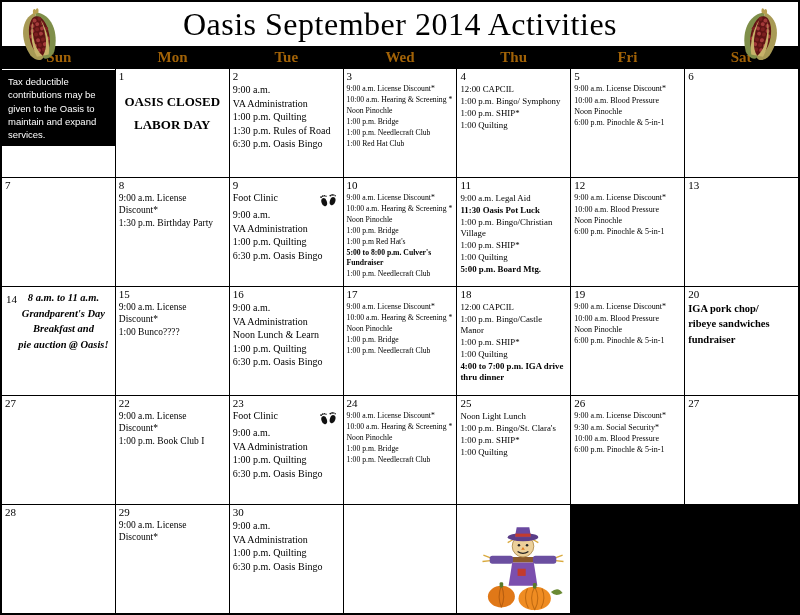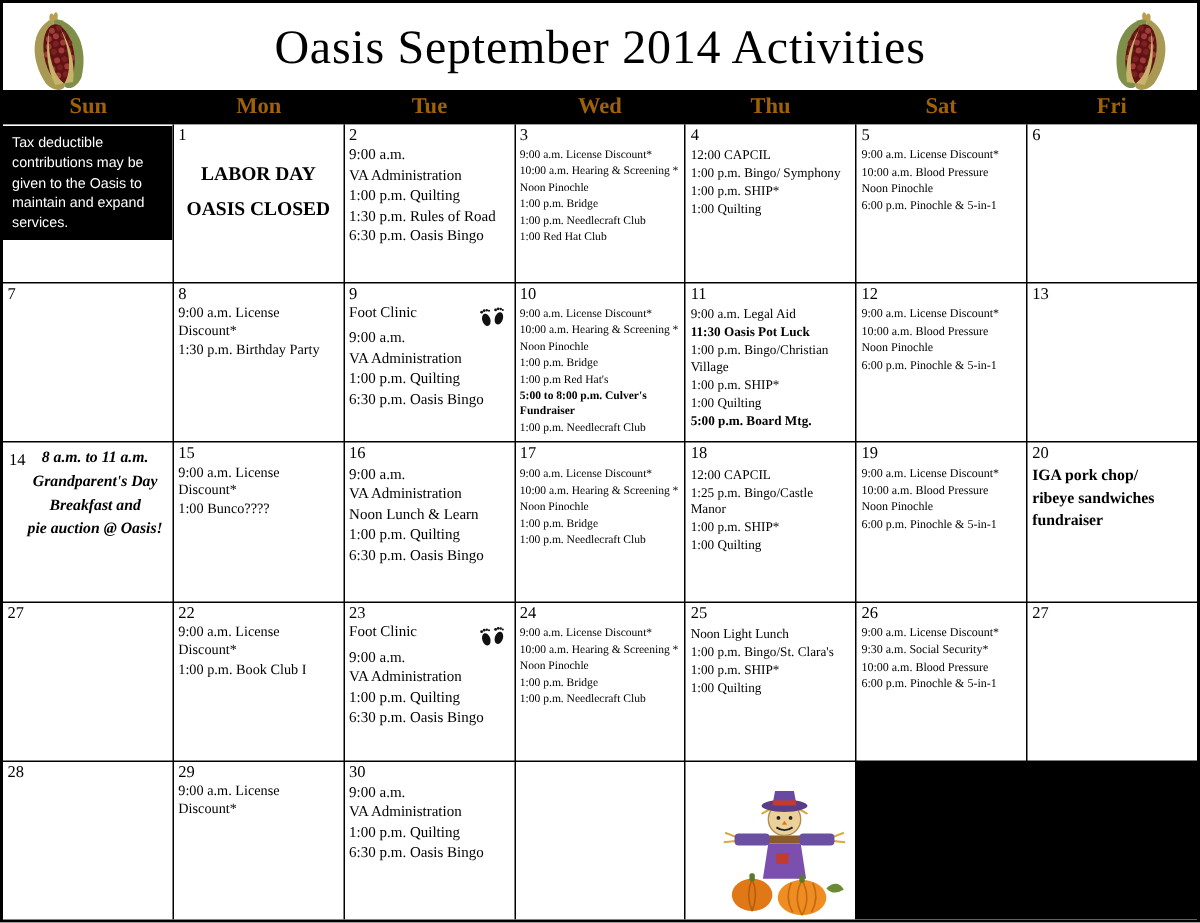--- a/index.html
+++ b/index.html
@@ -3,21 +3,21 @@
 <meta charset="utf-8">
 <style>
   * { box-sizing: border-box; }
   html,body { margin:0; padding:0; background:#fff; }
   .page {
     width:800px; height:615px; border:2px solid #000; background:#fff;
     display:flex; flex-direction:column; font-family:"Liberation Serif",serif; color:#000;
     position:relative; overflow:hidden;
   }
   
-  .titlebar { height:58px; position:relative; display:flex; align-items:center; justify-content:center; flex:0 0 auto; }
+  .titlebar { height:44px; position:relative; display:flex; align-items:center; justify-content:center; flex:0 0 auto; }
   .titlebar h1 { margin:0; font-size:32px; font-weight:normal; font-family:"Liberation Serif",serif; letter-spacing:.5px; }
   .corn { position:absolute; top:4px; }
   .corn-left { left:10px; }
   .corn-right { right:10px; transform:scaleX(-1); }
   
   .dow-row { flex:0 0 auto; height:23px; background:#000; color:#a16207; display:grid; grid-template-columns:repeat(7,1fr); }
   .dow { display:flex; align-items:center; justify-content:center; font-weight:bold; font-size:15px; font-family:"Liberation Serif",serif; }
   
   .grid { flex:1 1 auto; display:grid; grid-template-columns:repeat(7,1fr); grid-template-rows:repeat(5,1fr); gap:1px; background:#000; }
   .cell { background:#fff; position:relative; overflow:hidden; padding:1px 3px; font-size:9px; line-height:1.25; }
@@ -133,33 +133,33 @@
       </g>
     </svg>
   </div>
 
   <div class="dow-row" id="dow-row">
       <div class="dow">Sun</div>
       <div class="dow">Mon</div>
       <div class="dow">Tue</div>
       <div class="dow">Wed</div>
       <div class="dow">Thu</div>
+      <div class="dow">Fri</div>
       <div class="dow">Sat</div>
-      <div class="dow">Fri</div>
     </div>
 
   <div class="grid" id="grid">
       <div class="cell noPad">
         <div class="note-box">Tax deductible contributions may be given to the Oasis to maintain and expand services.</div>
       </div>
       <div class="cell closed">
         <div class="date">1</div>
         <div class="events">
+          <div class="ev">OASIS CLOSED</div>
           <div class="ev">LABOR DAY</div>
-          <div class="ev">OASIS CLOSED</div>
         </div>
       </div>
       <div class="cell">
         <div class="date">2</div>
         <div class="events">
           <div class="ev">9:00 a.m.</div>
           <div class="ev">VA Administration</div>
           <div class="ev">1:00 p.m. Quilting</div>
           <div class="ev">1:30 p.m. Rules of  Road</div>
           <div class="ev">6:30 p.m. Oasis Bingo</div>
@@ -301,23 +301,24 @@
           <div class="ev">10:00 a.m. Hearing &amp; Screening *</div>
           <div class="ev">Noon Pinochle</div>
           <div class="ev">1:00 p.m. Bridge</div>
           <div class="ev">1:00 p.m. Needlecraft Club</div>
         </div>
       </div>
       <div class="cell">
         <div class="date">18</div>
         <div class="events">
           <div class="ev">12:00 CAPCIL</div>
-          <div class="ev">1:25 p.m. Bingo/Castle Manor</div>
+          <div class="ev">1:00 p.m. Bingo/Castle Manor</div>
           <div class="ev">1:00 p.m. SHIP*</div>
           <div class="ev">1:00 Quilting</div>
+          <div class="ev b">4:00 to 7:00 p.m. IGA drive thru dinner</div>
         </div>
       </div>
       <div class="cell">
         <div class="date">19</div>
         <div class="events">
           <div class="ev">9:00 a.m. License  Discount*</div>
           <div class="ev">10:00 a.m. Blood Pressure</div>
           <div class="ev">Noon Pinochle</div>
           <div class="ev">6:00 p.m. Pinochle &amp; 5-in-1</div>
         </div>

